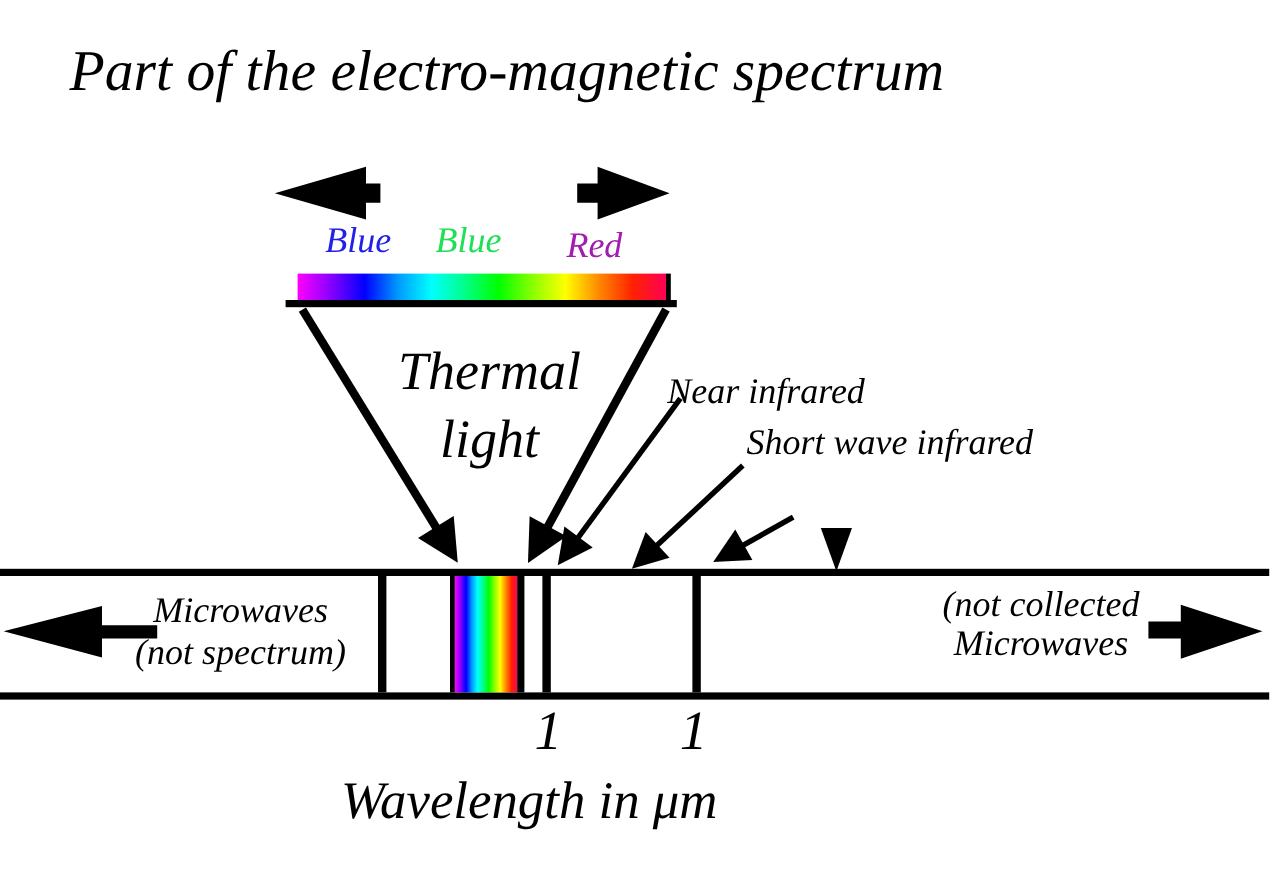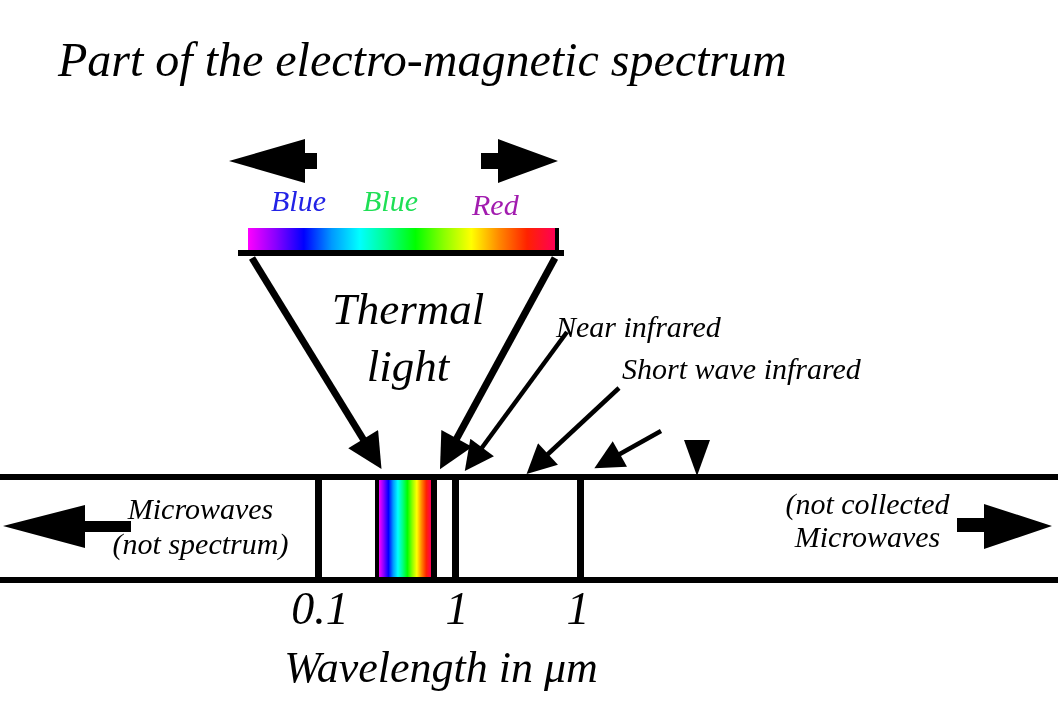--- a/index.html
+++ b/index.html
@@ -132,21 +132,20 @@
 
   <div class="abs uv-label">
     <div>Microwaves</div>
     <div>(not spectrum)</div>
   </div>
   <div class="abs mw-label">
     <div>(not collected</div>
     <div>Microwaves</div>
   </div>
 
-  <div class="abs tick tick-01">0.1</div>
   <div class="abs tick tick-1">1</div>
   <div class="abs tick tick-10">1</div>
   <div class="abs axis-label">Wavelength in μm</div>
 
   <svg class="arrows" viewBox="0 0 1058 726" aria-hidden="true">
     <defs>
       <marker id="ahB" viewBox="0 0 10 10" refX="7" refY="5" markerWidth="5.2" markerHeight="5" orient="auto">
         <polygon points="0,0 10,5 0,10"></polygon>
       </marker>
       <marker id="ahS" viewBox="0 0 10 10" refX="7" refY="5" markerWidth="7" markerHeight="6.5" orient="auto">

